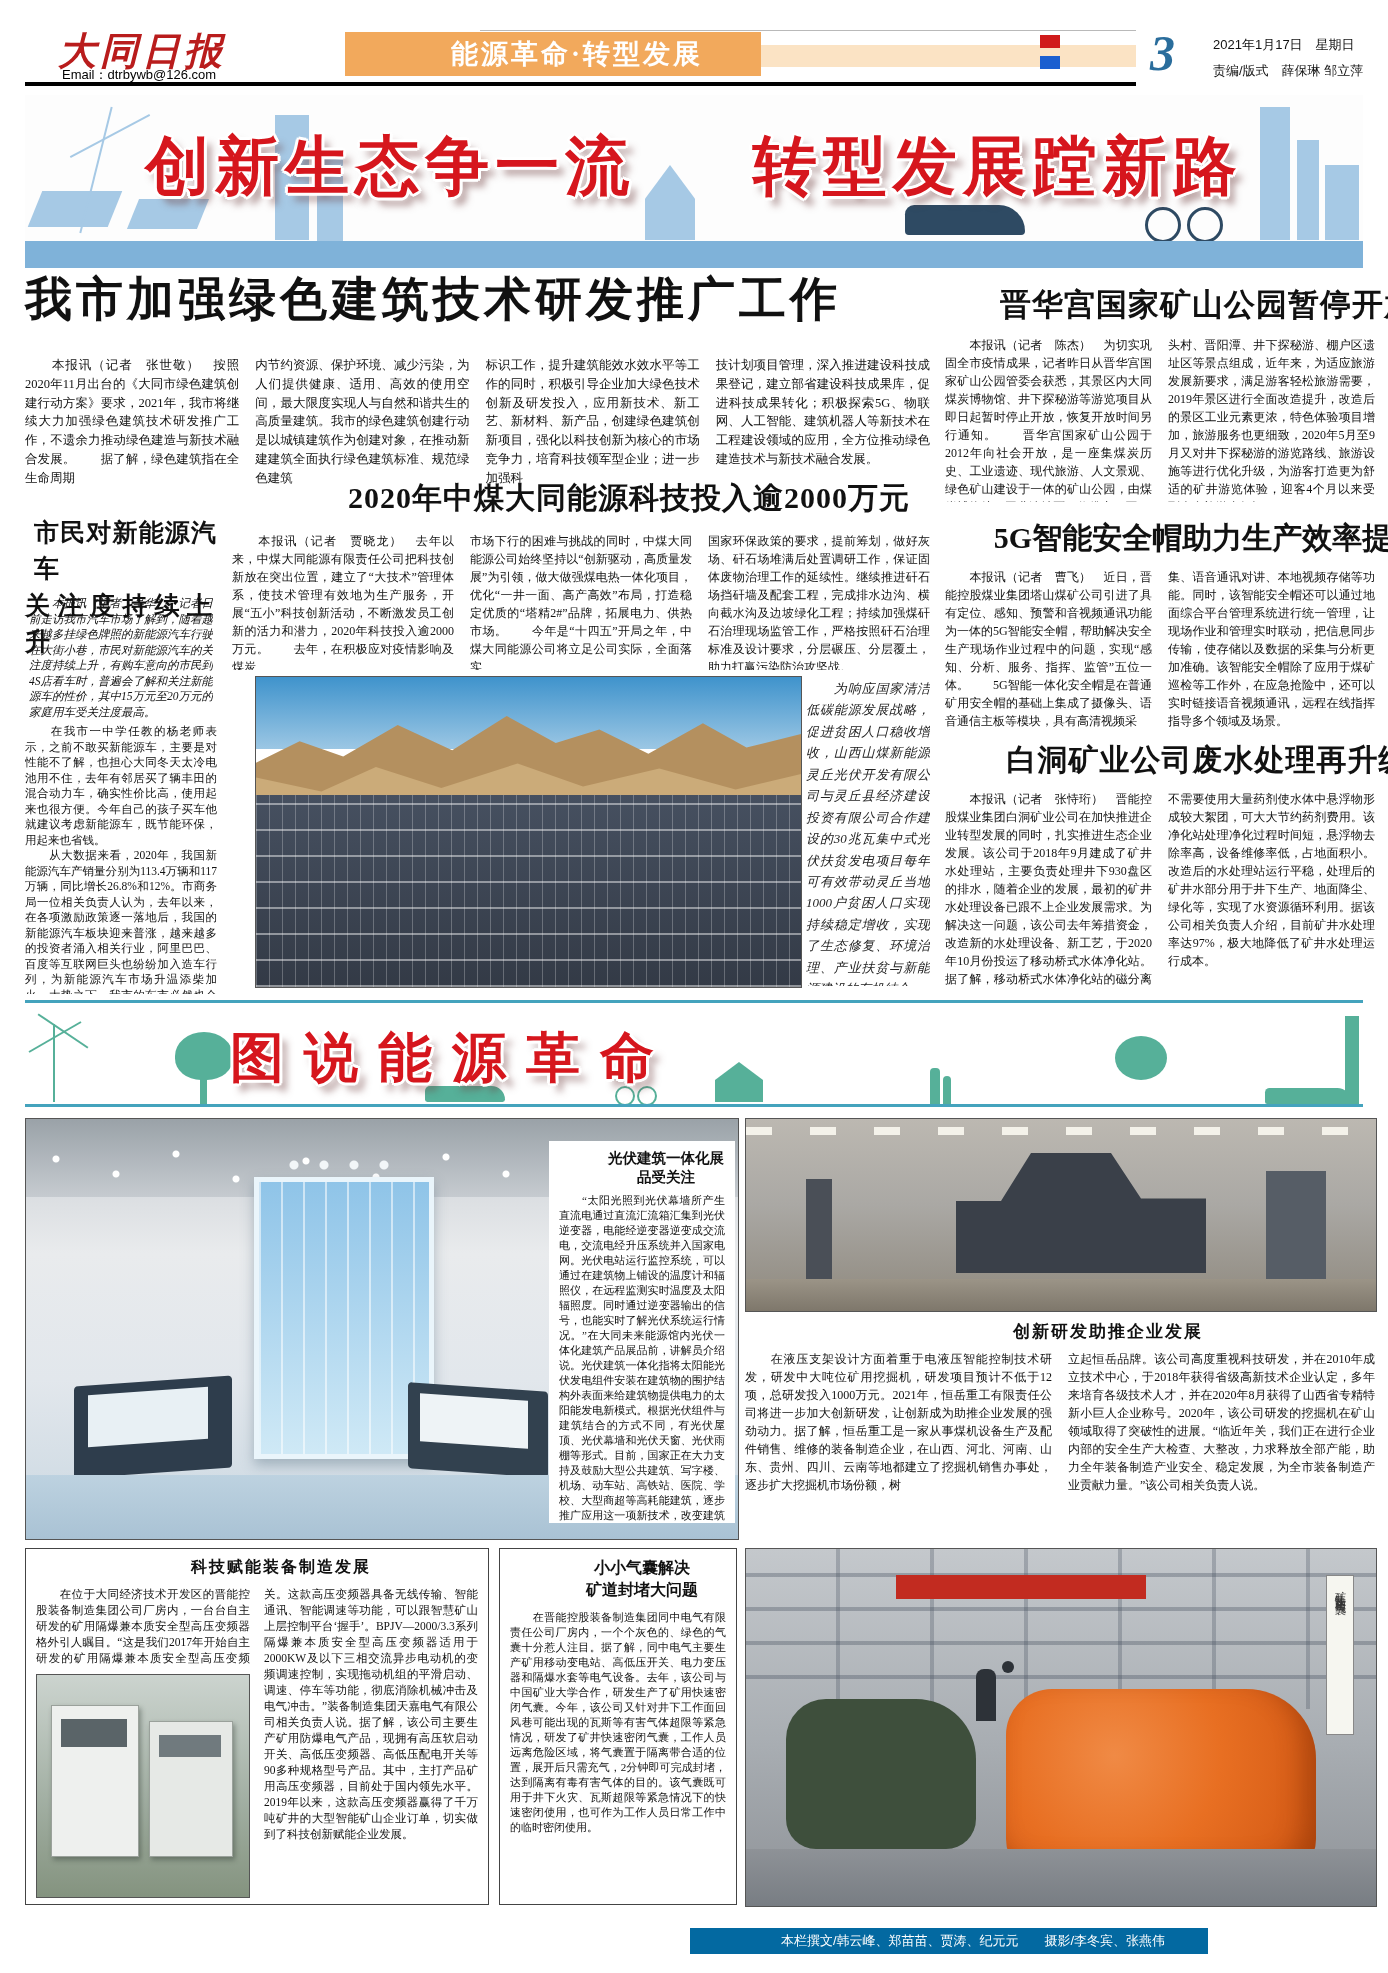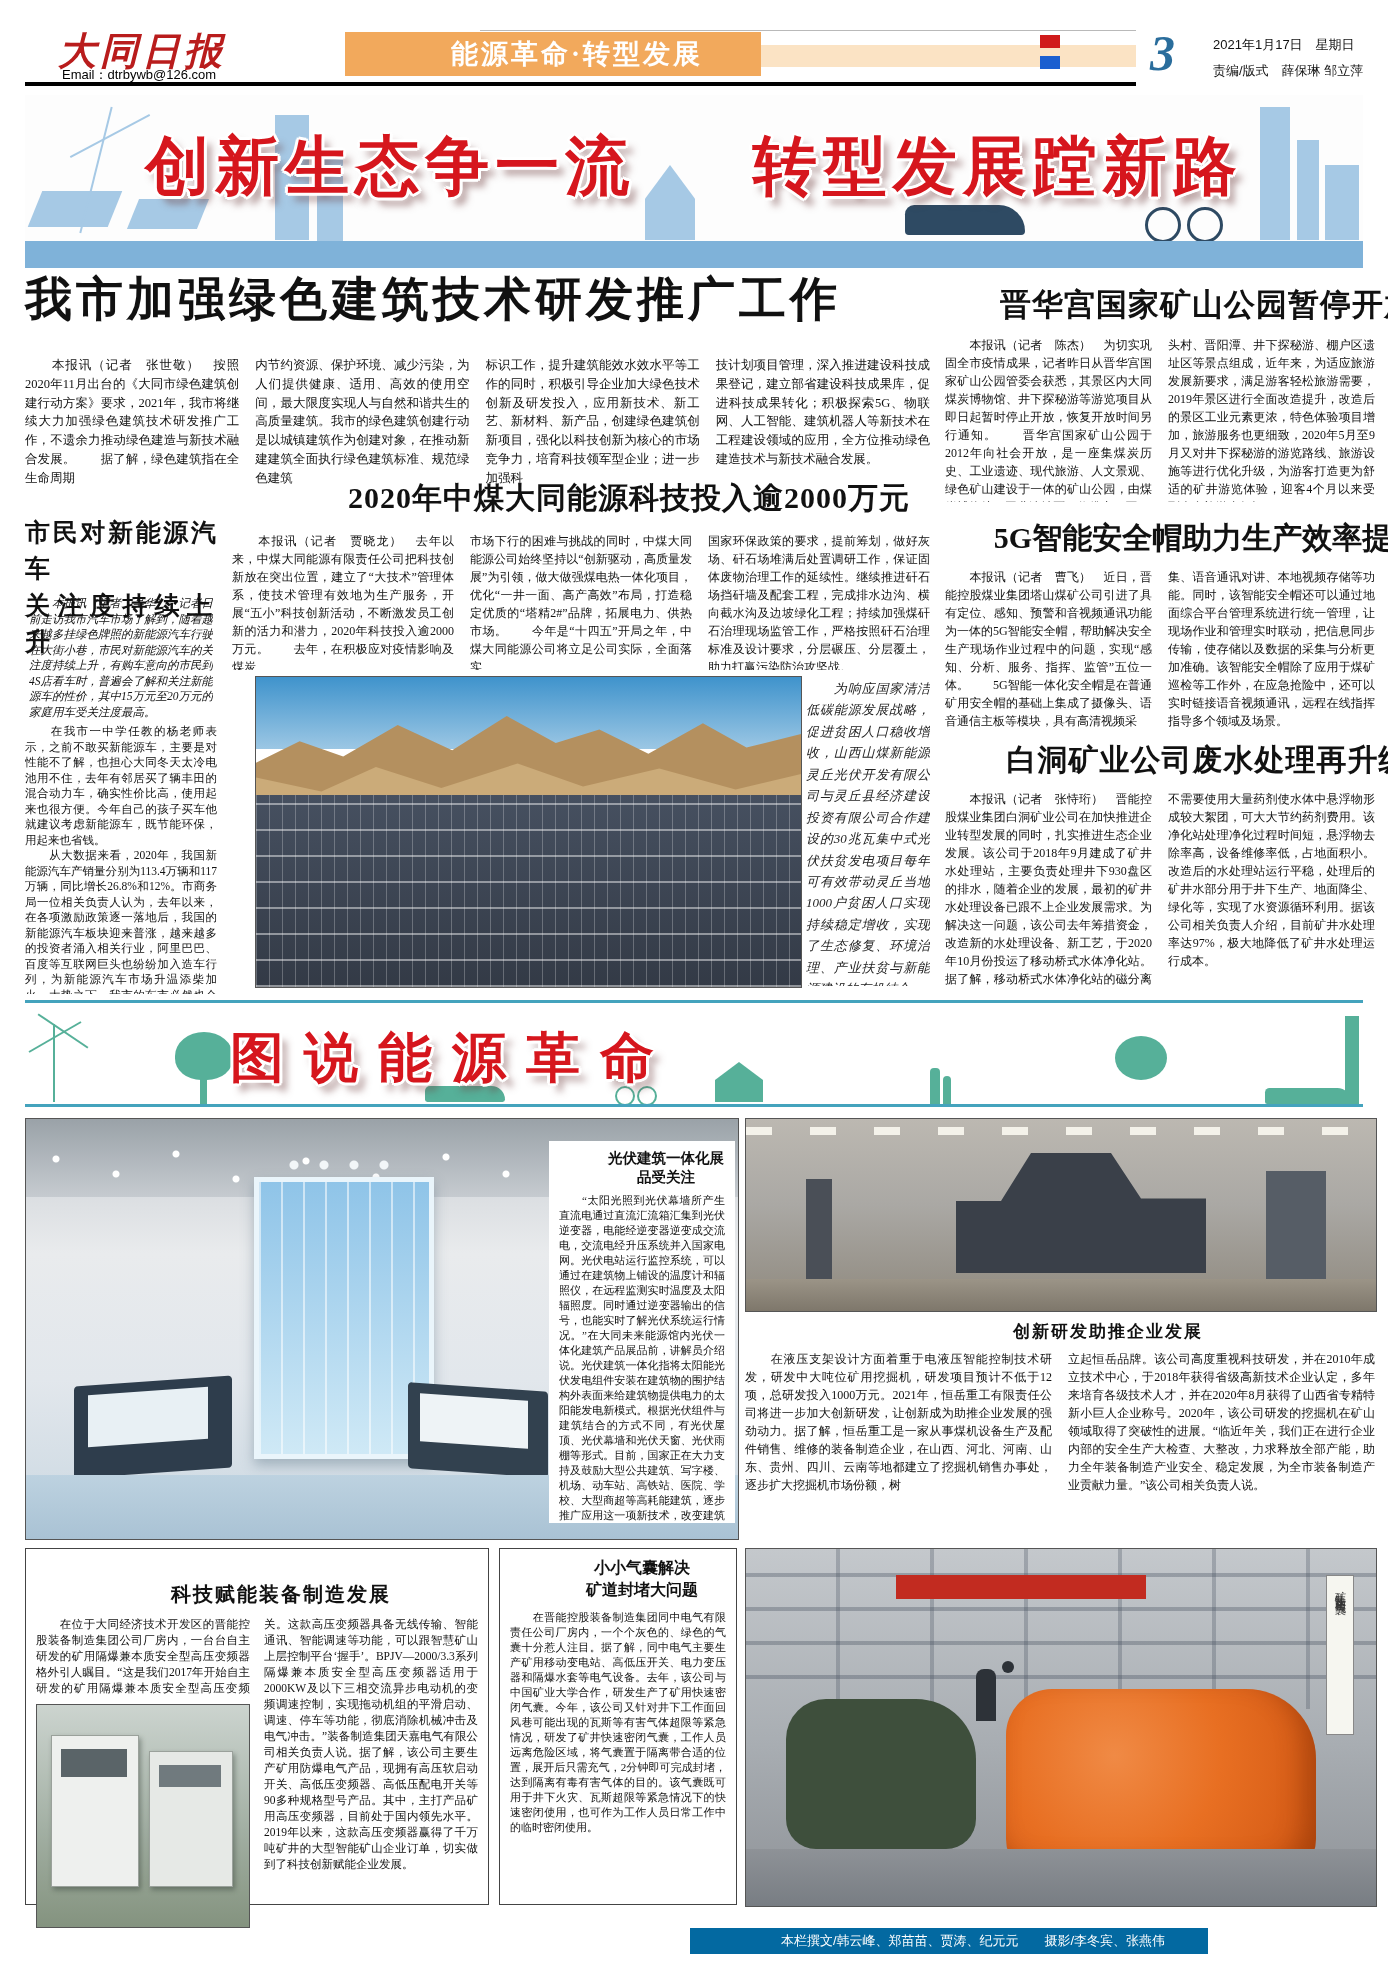--- a/index.html
+++ b/index.html
@@ -73,21 +73,21 @@
   <div class="abs hd-sans" style="left:25px;top:268px;width:855px;font-size:47px;letter-spacing:4px;white-space:nowrap;">我市加强绿色建筑技术研发推广工作</div>
 
   <div class="abs colwrap" style="left:25px;top:356px;width:905px;height:148px;">
     <div class="t" style="font-size:12.5px;">　　本报讯（记者　张世敬）　按照2020年11月出台的《大同市绿色建筑创建行动方案》要求，2021年，我市将继续大力加强绿色建筑技术研发推广工作，不遗余力推动绿色建造与新技术融合发展。　　据了解，绿色建筑指在全生命周期</div>
     <div class="t" style="font-size:12.5px;">内节约资源、保护环境、减少污染，为人们提供健康、适用、高效的使用空间，最大限度实现人与自然和谐共生的高质量建筑。我市的绿色建筑创建行动是以城镇建筑作为创建对象，在推动新建建筑全面执行绿色建筑标准、规范绿色建筑</div>
     <div class="t" style="font-size:12.5px;">标识工作，提升建筑能效水效水平等工作的同时，积极引导企业加大绿色技术创新及研发投入，应用新技术、新工艺、新材料、新产品，创建绿色建筑创新项目，强化以科技创新为核心的市场竞争力，培育科技领军型企业；进一步加强科</div>
     <div class="t" style="font-size:12.5px;">技计划项目管理，深入推进建设科技成果登记，建立部省建设科技成果库，促进科技成果转化；积极探索5G、物联网、人工智能、建筑机器人等新技术在工程建设领域的应用，全方位推动绿色建造技术与新技术融合发展。</div>
   </div>
 
   <div class="abs hd-sans" style="left:25px;top:514px;width:192px;font-size:25px;line-height:1.45;text-align:justify;">
-    <div style="letter-spacing:1px;">市民对新能源汽车</div>
+    <div style="letter-spacing:1px;margin-left:9px;">市民对新能源汽车</div>
     <div style="letter-spacing:5px;">关注度持续上升</div>
   </div>
   <div class="abs" style="left:25px;top:592px;width:192px;height:402px;overflow:hidden;">
     <p class="t" style="margin:4px;font-size:11.5px;line-height:15.5px;font-style:italic;">　　本报讯（记者　吴华）　记者日前走访我市汽车市场了解到，随着越来越多挂绿色牌照的新能源汽车行驶在大街小巷，市民对新能源汽车的关注度持续上升，有购车意向的市民到4S店看车时，普遍会了解和关注新能源车的性价，其中15万元至20万元的家庭用车受关注度最高。</p>
     <p class="t" style="margin:0;font-size:11.5px;line-height:15.5px;">　　在我市一中学任教的杨老师表示，之前不敢买新能源车，主要是对性能不了解，也担心大同冬天太冷电池用不住，去年有邻居买了辆丰田的混合动力车，确实性价比高，使用起来也很方便。今年自己的孩子买车他就建议考虑新能源车，既节能环保，用起来也省钱。</p>
     <p class="t" style="margin:0;font-size:11.5px;line-height:15.5px;">　　从大数据来看，2020年，我国新能源汽车产销量分别为113.4万辆和117万辆，同比增长26.8%和12%。市商务局一位相关负责人认为，去年以来，在各项激励政策逐一落地后，我国的新能源汽车板块迎来普涨，越来越多的投资者涌入相关行业，阿里巴巴、百度等互联网巨头也纷纷加入造车行列，为新能源汽车市场升温添柴加火。大势之下，我市的车市必然也会跟着发生变化，新能源汽车作为代步工具走入普通市民生活中也是必然选择。</p>
   </div>
 
   <div class="abs hd-serif center" style="left:232px;top:478px;width:698px;font-size:30px;letter-spacing:1px;white-space:nowrap;">2020年中煤大同能源科技投入逾2000万元</div>
   <div class="abs colwrap" style="left:232px;top:532px;width:698px;height:138px;">
@@ -190,21 +190,21 @@
     <div class="abs" style="left:520px;top:52px;width:60px;height:108px;background:#565d66;"></div>
     <div class="abs" style="left:0;top:160px;width:100%;height:32px;background:linear-gradient(180deg,#9b9487,#7e776b);"></div>
   </div>
   <div class="abs hd-sans center" style="left:745px;top:1320px;width:630px;font-size:17px;letter-spacing:2px;">创新研发助推企业发展</div>
   <div class="abs colwrap" style="left:745px;top:1350px;width:630px;height:188px;">
     <div class="t">　　在液压支架设计方面着重于电液压智能控制技术研发，研发中大吨位矿用挖掘机，研发项目预计不低于12项，总研发投入1000万元。2021年，恒岳重工有限责任公司将进一步加大创新研发，让创新成为助推企业发展的强劲动力。据了解，恒岳重工是一家从事煤机设备生产及配件销售、维修的装备制造企业，在山西、河北、河南、山东、贵州、四川、云南等地都建立了挖掘机销售办事处，逐步扩大挖掘机市场份额，树</div>
     <div class="t">立起恒岳品牌。该公司高度重视科技研发，并在2010年成立技术中心，于2018年获得省级高新技术企业认定，多年来培育各级技术人才，并在2020年8月获得了山西省专精特新小巨人企业称号。2020年，该公司研发的挖掘机在矿山领域取得了突破性的进展。“临近年关，我们正在进行企业内部的安全生产大检查、大整改，力求释放全部产能，助力全年装备制造产业安全、稳定发展，为全市装备制造产业贡献力量。”该公司相关负责人说。</div>
   </div>
 
   <div class="abs boxed" style="left:25px;top:1548px;width:464px;height:357px;padding:8px 10px;box-sizing:border-box;">
-    <div class="hd-sans center" style="font-size:20px;letter-spacing:2px;margin-bottom:8px;margin-top:24px;">科技赋能装备制造发展</div>
+    <div class="hd-sans center" style="font-size:16px;letter-spacing:2px;margin-bottom:8px;">科技赋能装备制造发展</div>
     <div style="display:flex;gap:14px;">
       <div style="width:214px;">
         <div class="t" style="font-size:11.5px;line-height:16px;height:82px;">　　在位于大同经济技术开发区的晋能控股装备制造集团公司厂房内，一台台自主研发的矿用隔爆兼本质安全型高压变频器格外引人瞩目。“这是我们2017年开始自主研发的矿用隔爆兼本质安全型高压变频器，是连续两年获得省优质机电产品认证的开</div>
         <div class="photo" style="width:212px;height:222px;margin-top:6px;position:relative;background:linear-gradient(180deg,#ccd4cf 0%,#a3b0a4 55%,#84937f 100%);">
           <div class="abs" style="left:14px;top:30px;width:86px;height:150px;background:#eef0ee;border:1px solid #9aa19b;box-shadow:2px 3px 5px rgba(40,50,42,.4);"></div>
           <div class="abs" style="left:24px;top:44px;width:66px;height:28px;background:#5a6468;"></div>
           <div class="abs" style="left:112px;top:46px;width:82px;height:134px;background:#e6e9e6;border:1px solid #9aa19b;box-shadow:2px 3px 5px rgba(40,50,42,.4);"></div>
           <div class="abs" style="left:122px;top:60px;width:62px;height:22px;background:#707a7e;"></div>
         </div>
       </div>

